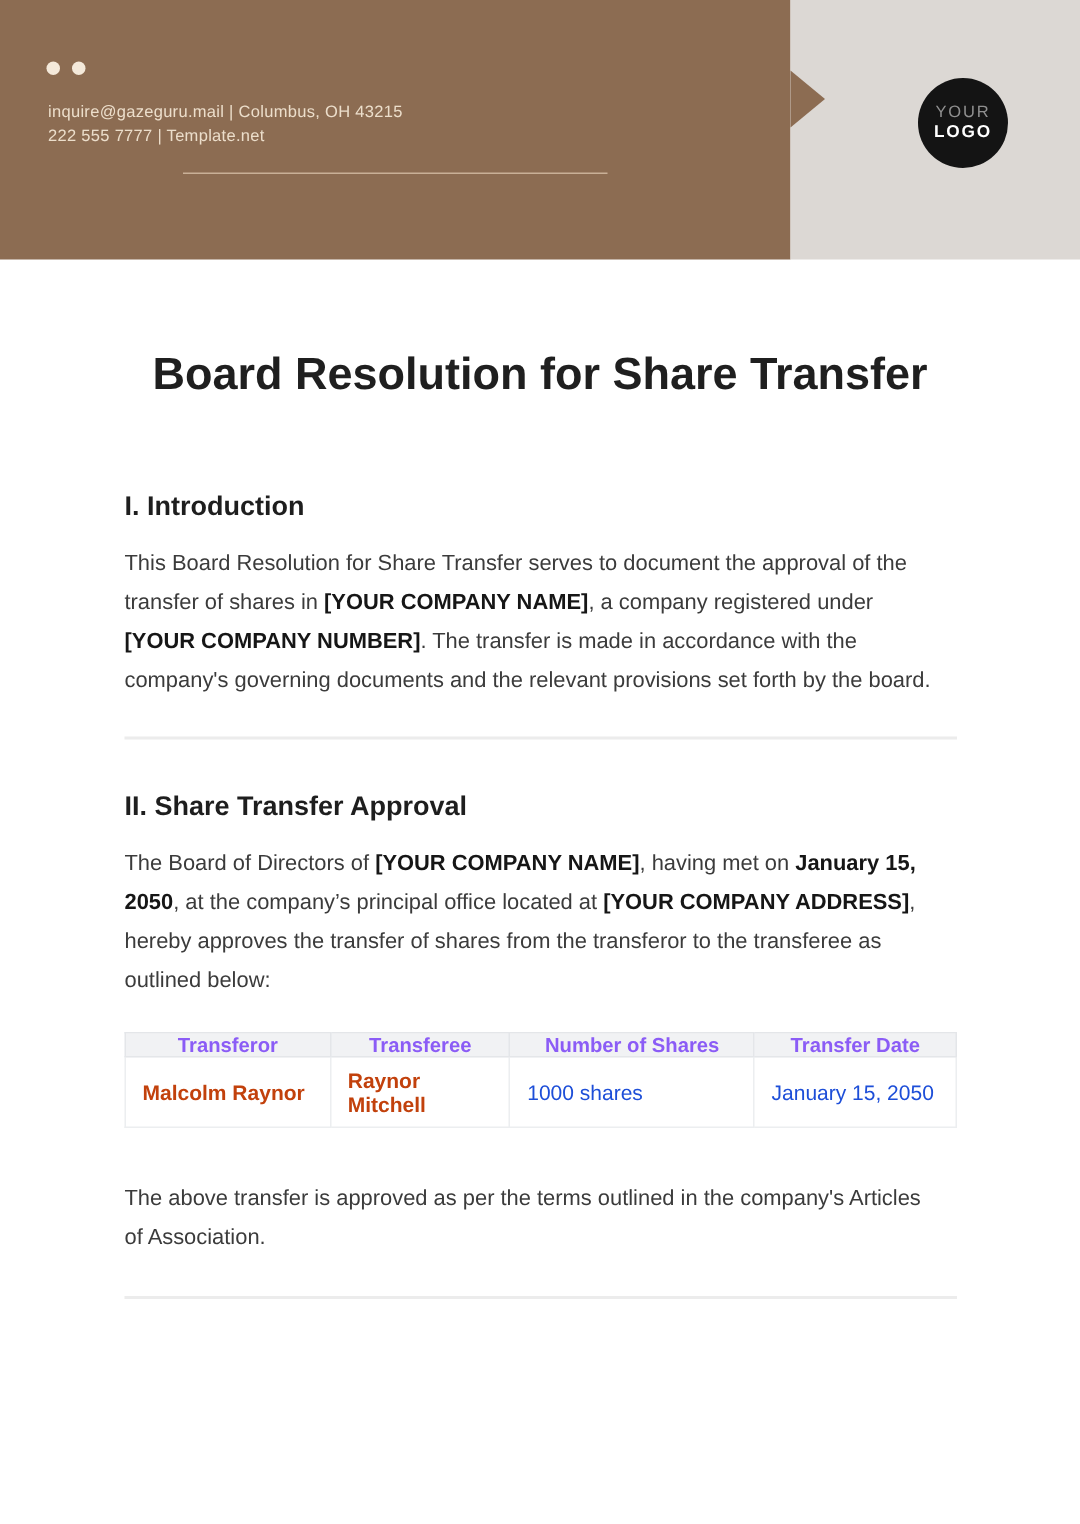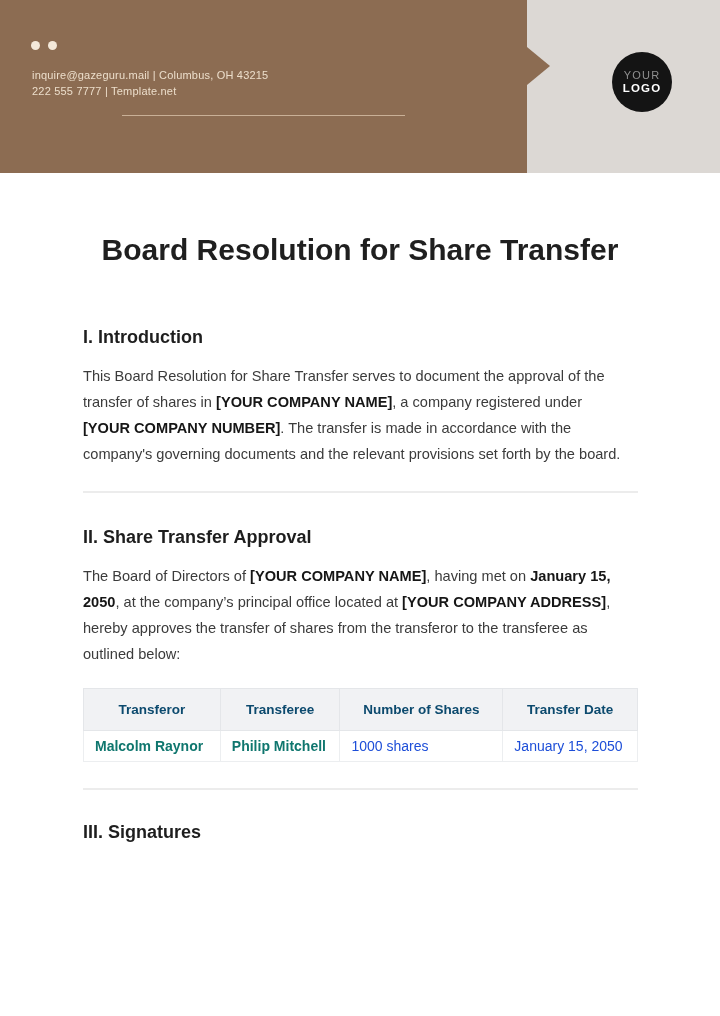--- a/index.html
+++ b/index.html
@@ -70,30 +70,30 @@
     margin:24px 0 32px 0;
   }
   .divider-2{margin:26px 0 30px 0;}
 
   
   .share-table{
     width:555px; border-collapse:collapse; margin-top:21px;
     table-layout:fixed;
   }
   .share-table th{
-    background:#f1f2f4; color:#0c4a6e; font-weight:600;
-    font-size:13.5px; text-align:center; padding:13px 10px;
+    background:#f1f2f4; color:#8b5cf6; font-weight:600;
+    font-size:13.5px; text-align:center; padding:0 10px;
     border:1px solid #e4e6e9;
   }
   .share-table td{
     background:#ffffff; font-size:14px; color:#1d4ed8;
     text-align:left; padding:7px 11px;
     border:1px solid #eceef0; border-top:none;
   }
-  .share-table td.cell-bold{font-weight:700; color:#0f766e;}
+  .share-table td.cell-bold{font-weight:700; color:#c2410c;}
   .col-1{width:24.7%;} .col-2{width:21.6%;} .col-3{width:29.4%;} .col-4{width:24.3%;}
 
   .after-table-para{margin-top:34px;}
 </style>
 </head>
 <body style="--brand-brown: #8c6c52; --header-gray: #dcd8d4;">
 
 <div class="header">
   <div class="header-brown"></div>
   <div class="header-gray"></div>
@@ -143,28 +143,28 @@
         <tr>
           <th>Transferor</th>
           <th>Transferee</th>
           <th>Number of Shares</th>
           <th>Transfer Date</th>
         </tr>
       </thead>
       <tbody>
         <tr>
           <td class="cell-bold">Malcolm Raynor</td>
-          <td class="cell-bold">Philip Mitchell</td>
+          <td class="cell-bold">Raynor Mitchell</td>
           <td>1000 shares</td>
           <td>January 15, 2050</td>
         </tr>
       </tbody>
     </table>
 
+    <p class="para after-table-para"><span>The above transfer is approved as per the terms outlined in the company's Articles of Association.</span></p>
   </div>
 
   <hr class="divider divider-2">
 
   <div class="sec-3">
-    <h2 class="section-heading">III. Signatures</h2>
   </div>
 
 </div>
 
 </body></html>

